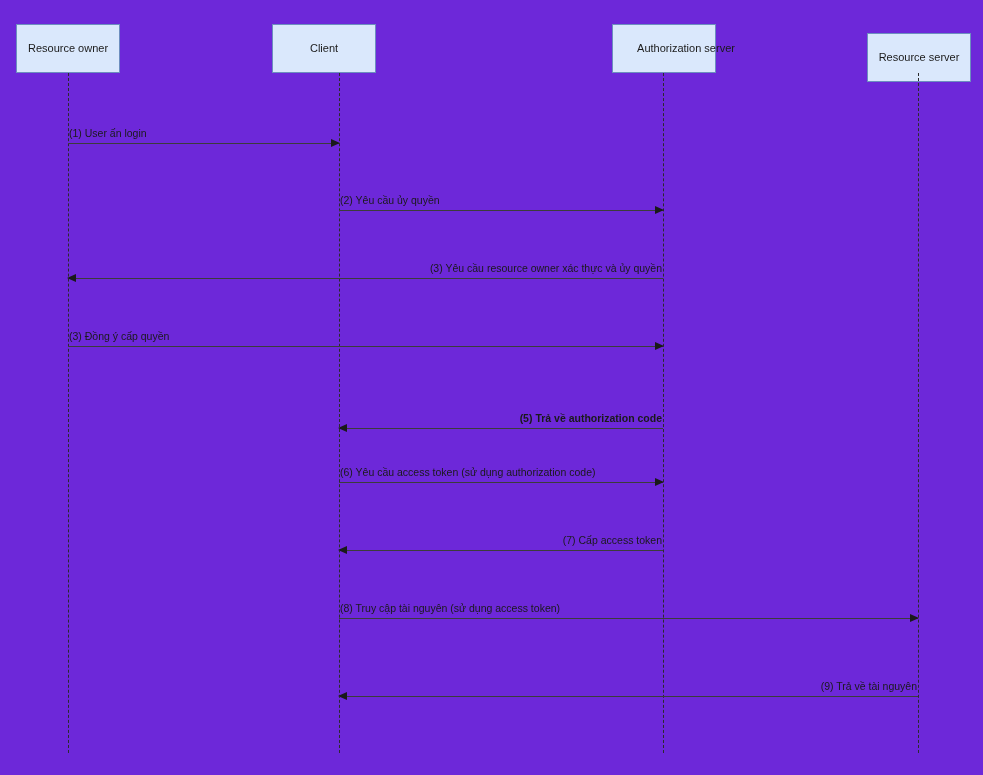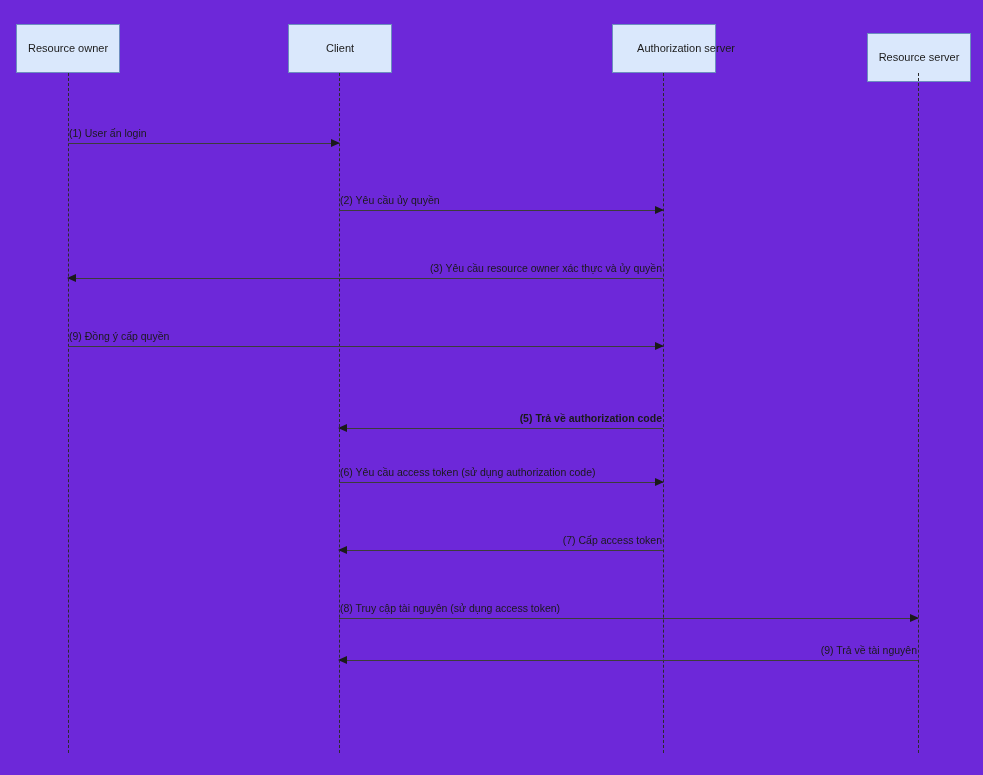--- a/index.html
+++ b/index.html
@@ -86,21 +86,21 @@
   }
 </style>
 </head>
 <body>
 
 <div id="canvas">
   <div id="actors-layer">
       <div class="actor-box" style="left: 16px; top: 24px;">
         <div class="actor-label">Resource owner</div>
       </div>
-      <div class="actor-box" style="left: 288px; top: 24px;">
+      <div class="actor-box" style="left: 272px; top: 24px;">
         <div class="actor-label">Client</div>
       </div>
       <div class="actor-box" style="left: 612px; top: 24px; padding-left: 44px;">
         <div class="actor-label">Authorization server</div>
       </div>
       <div class="actor-box" style="left: 867px; top: 33px;">
         <div class="actor-label">Resource server</div>
       </div>
     </div>
   <div id="lifelines-layer">
@@ -117,36 +117,36 @@
       <div class="msg" style="left: 339px; width: 324px; top: 210px;">
         <div class="arrowhead right"></div>
         <div class="msg-label start">(2) Yêu cầu ủy quyền</div>
       </div>
       <div class="msg" style="left: 68px; width: 595px; top: 278px;">
         <div class="arrowhead left"></div>
         <div class="msg-label end">(3) Yêu cầu resource owner xác thực và ủy quyền</div>
       </div>
       <div class="msg" style="left: 68px; width: 595px; top: 346px;">
         <div class="arrowhead right"></div>
-        <div class="msg-label start">(9) Đồng ý cấp quyền</div>
+        <div class="msg-label start">(3) Đồng ý cấp quyền</div>
       </div>
       <div class="msg" style="left: 339px; width: 324px; top: 428px; font-weight: bold;">
         <div class="arrowhead left"></div>
         <div class="msg-label end">(5) Trả về authorization code</div>
       </div>
       <div class="msg" style="left: 339px; width: 324px; top: 482px;">
         <div class="arrowhead right"></div>
         <div class="msg-label start">(6) Yêu cầu access token (sử dụng authorization code)</div>
       </div>
       <div class="msg" style="left: 339px; width: 324px; top: 550px;">
         <div class="arrowhead left"></div>
         <div class="msg-label end">(7) Cấp access token</div>
       </div>
       <div class="msg" style="left: 339px; width: 579px; top: 618px;">
         <div class="arrowhead right"></div>
         <div class="msg-label start">(8) Truy cập tài nguyên (sử dụng access token)</div>
       </div>
-      <div class="msg" style="left: 339px; width: 579px; top: 660px; text-decoration: underline;">
+      <div class="msg" style="left: 339px; width: 579px; top: 696px; text-decoration: underline;">
         <div class="arrowhead left"></div>
         <div class="msg-label end">(9) Trả về tài nguyên</div>
       </div>
     </div>
 </div>
 
 </body></html>

